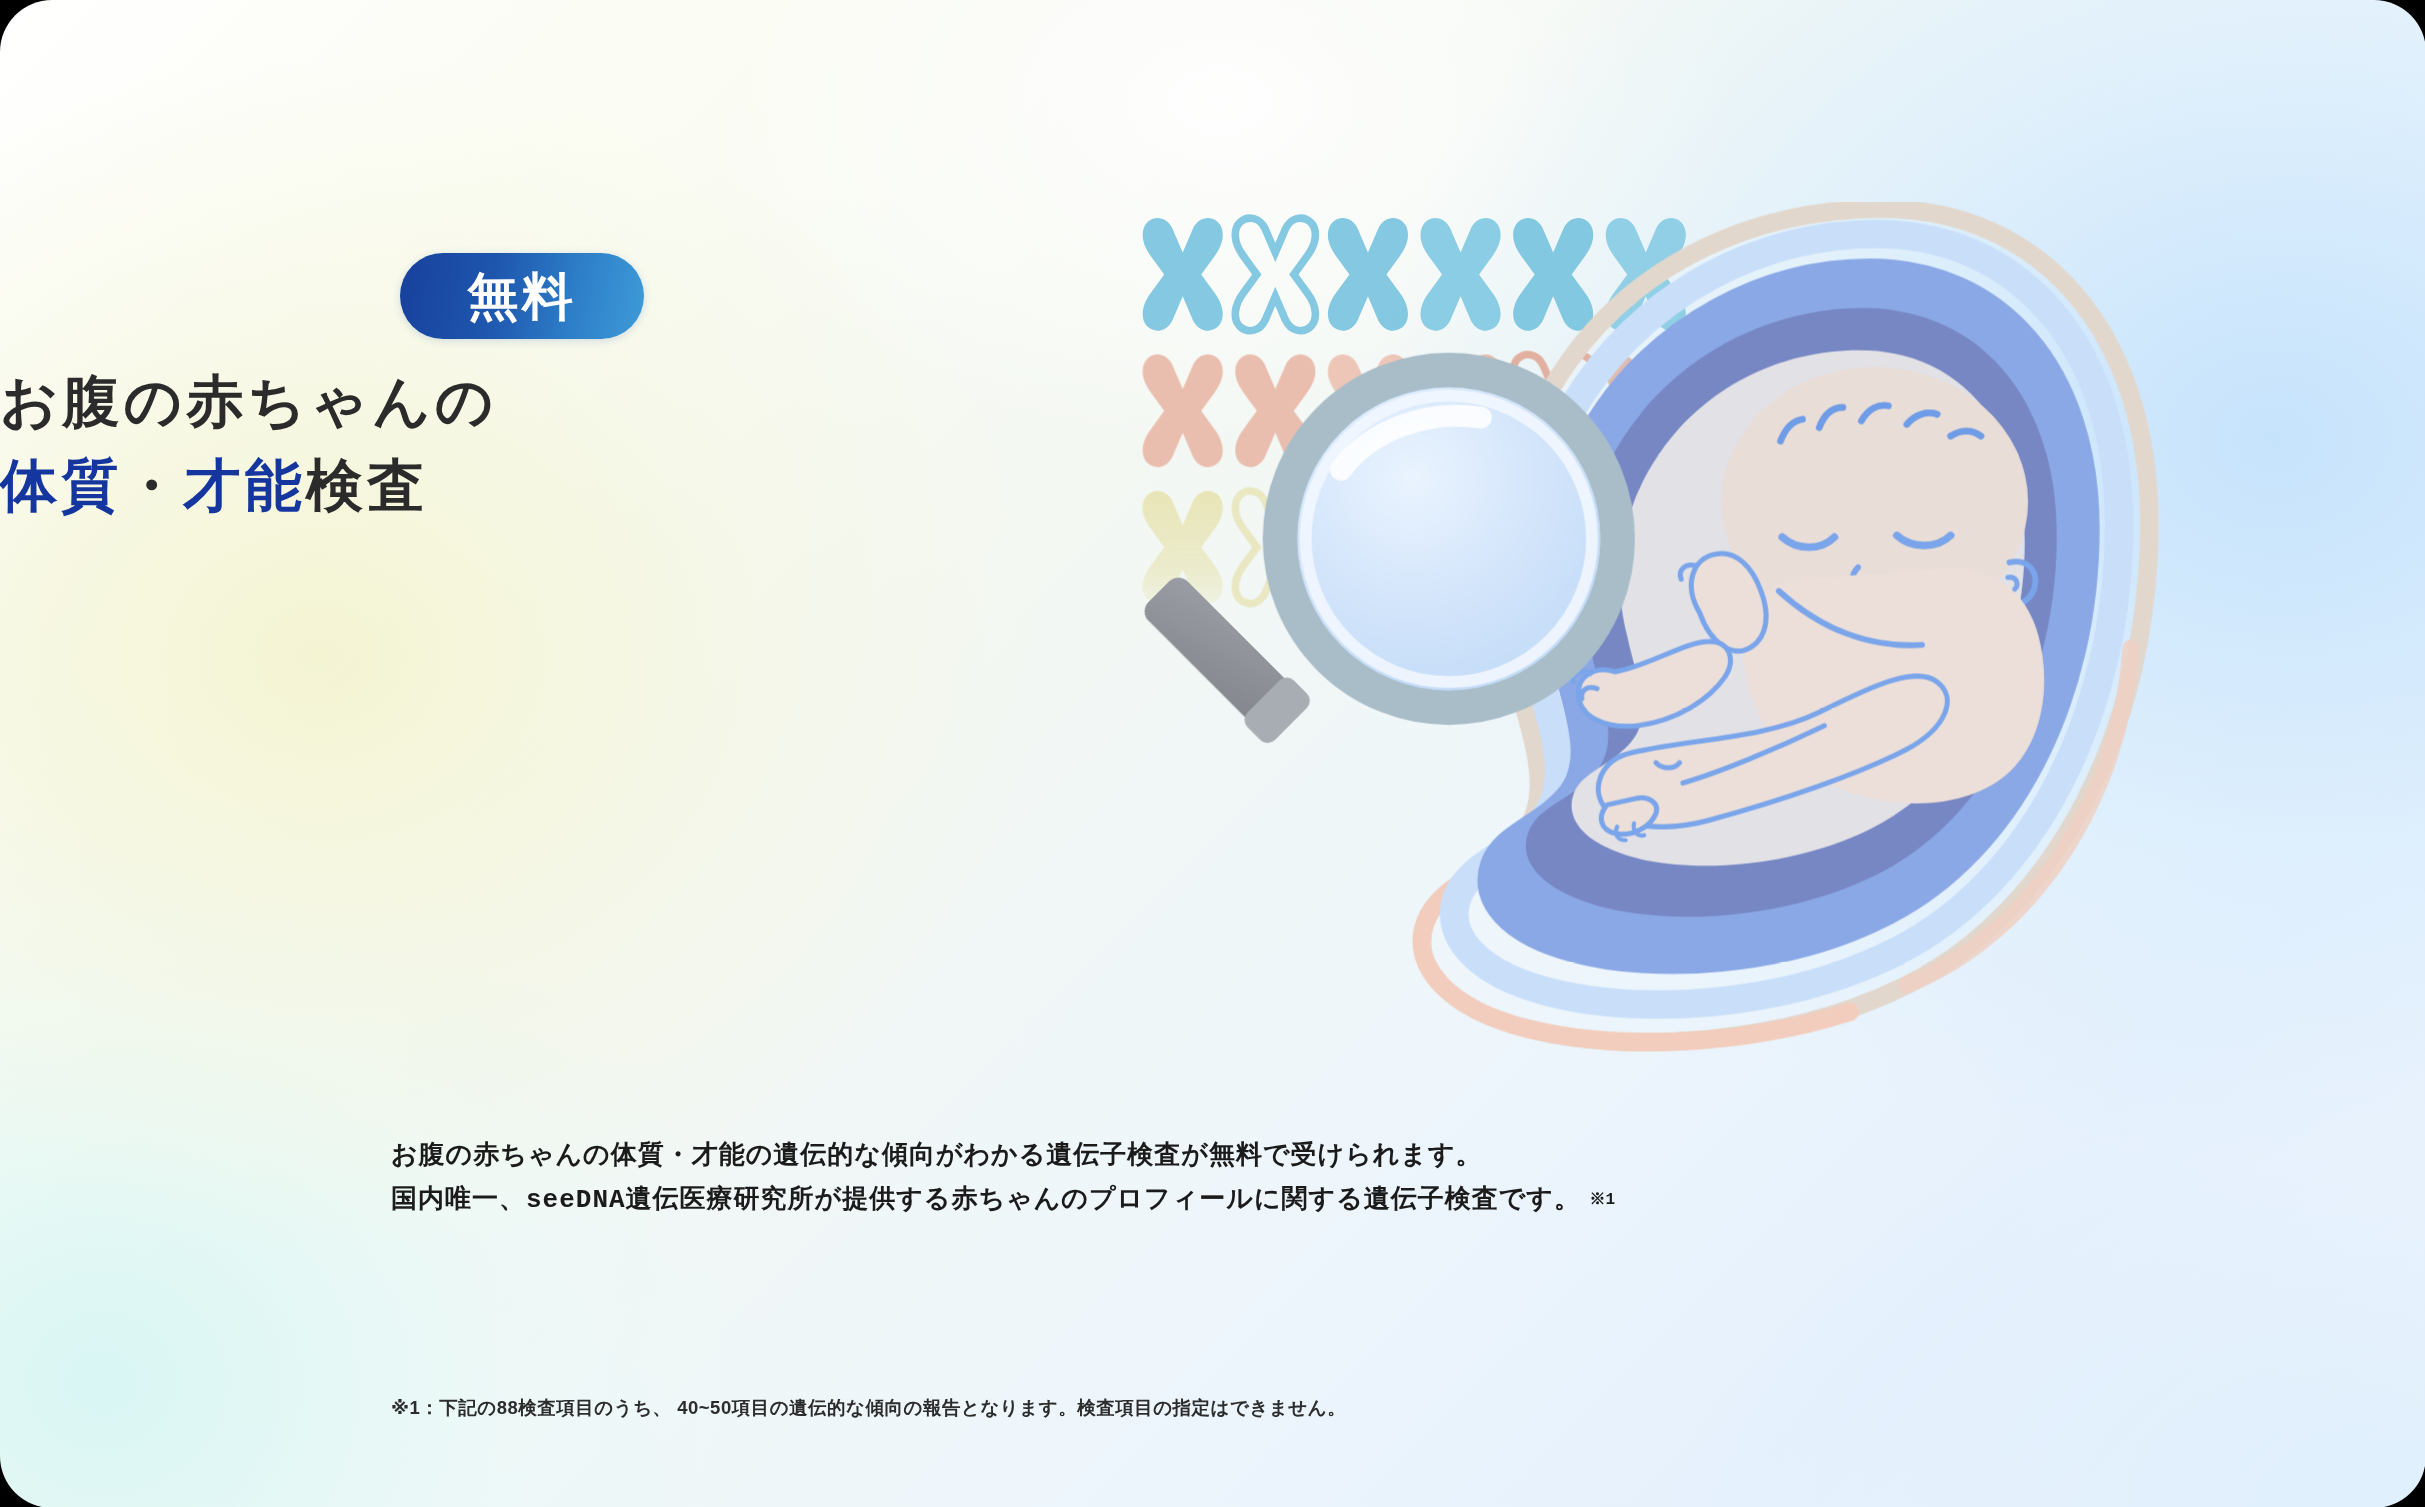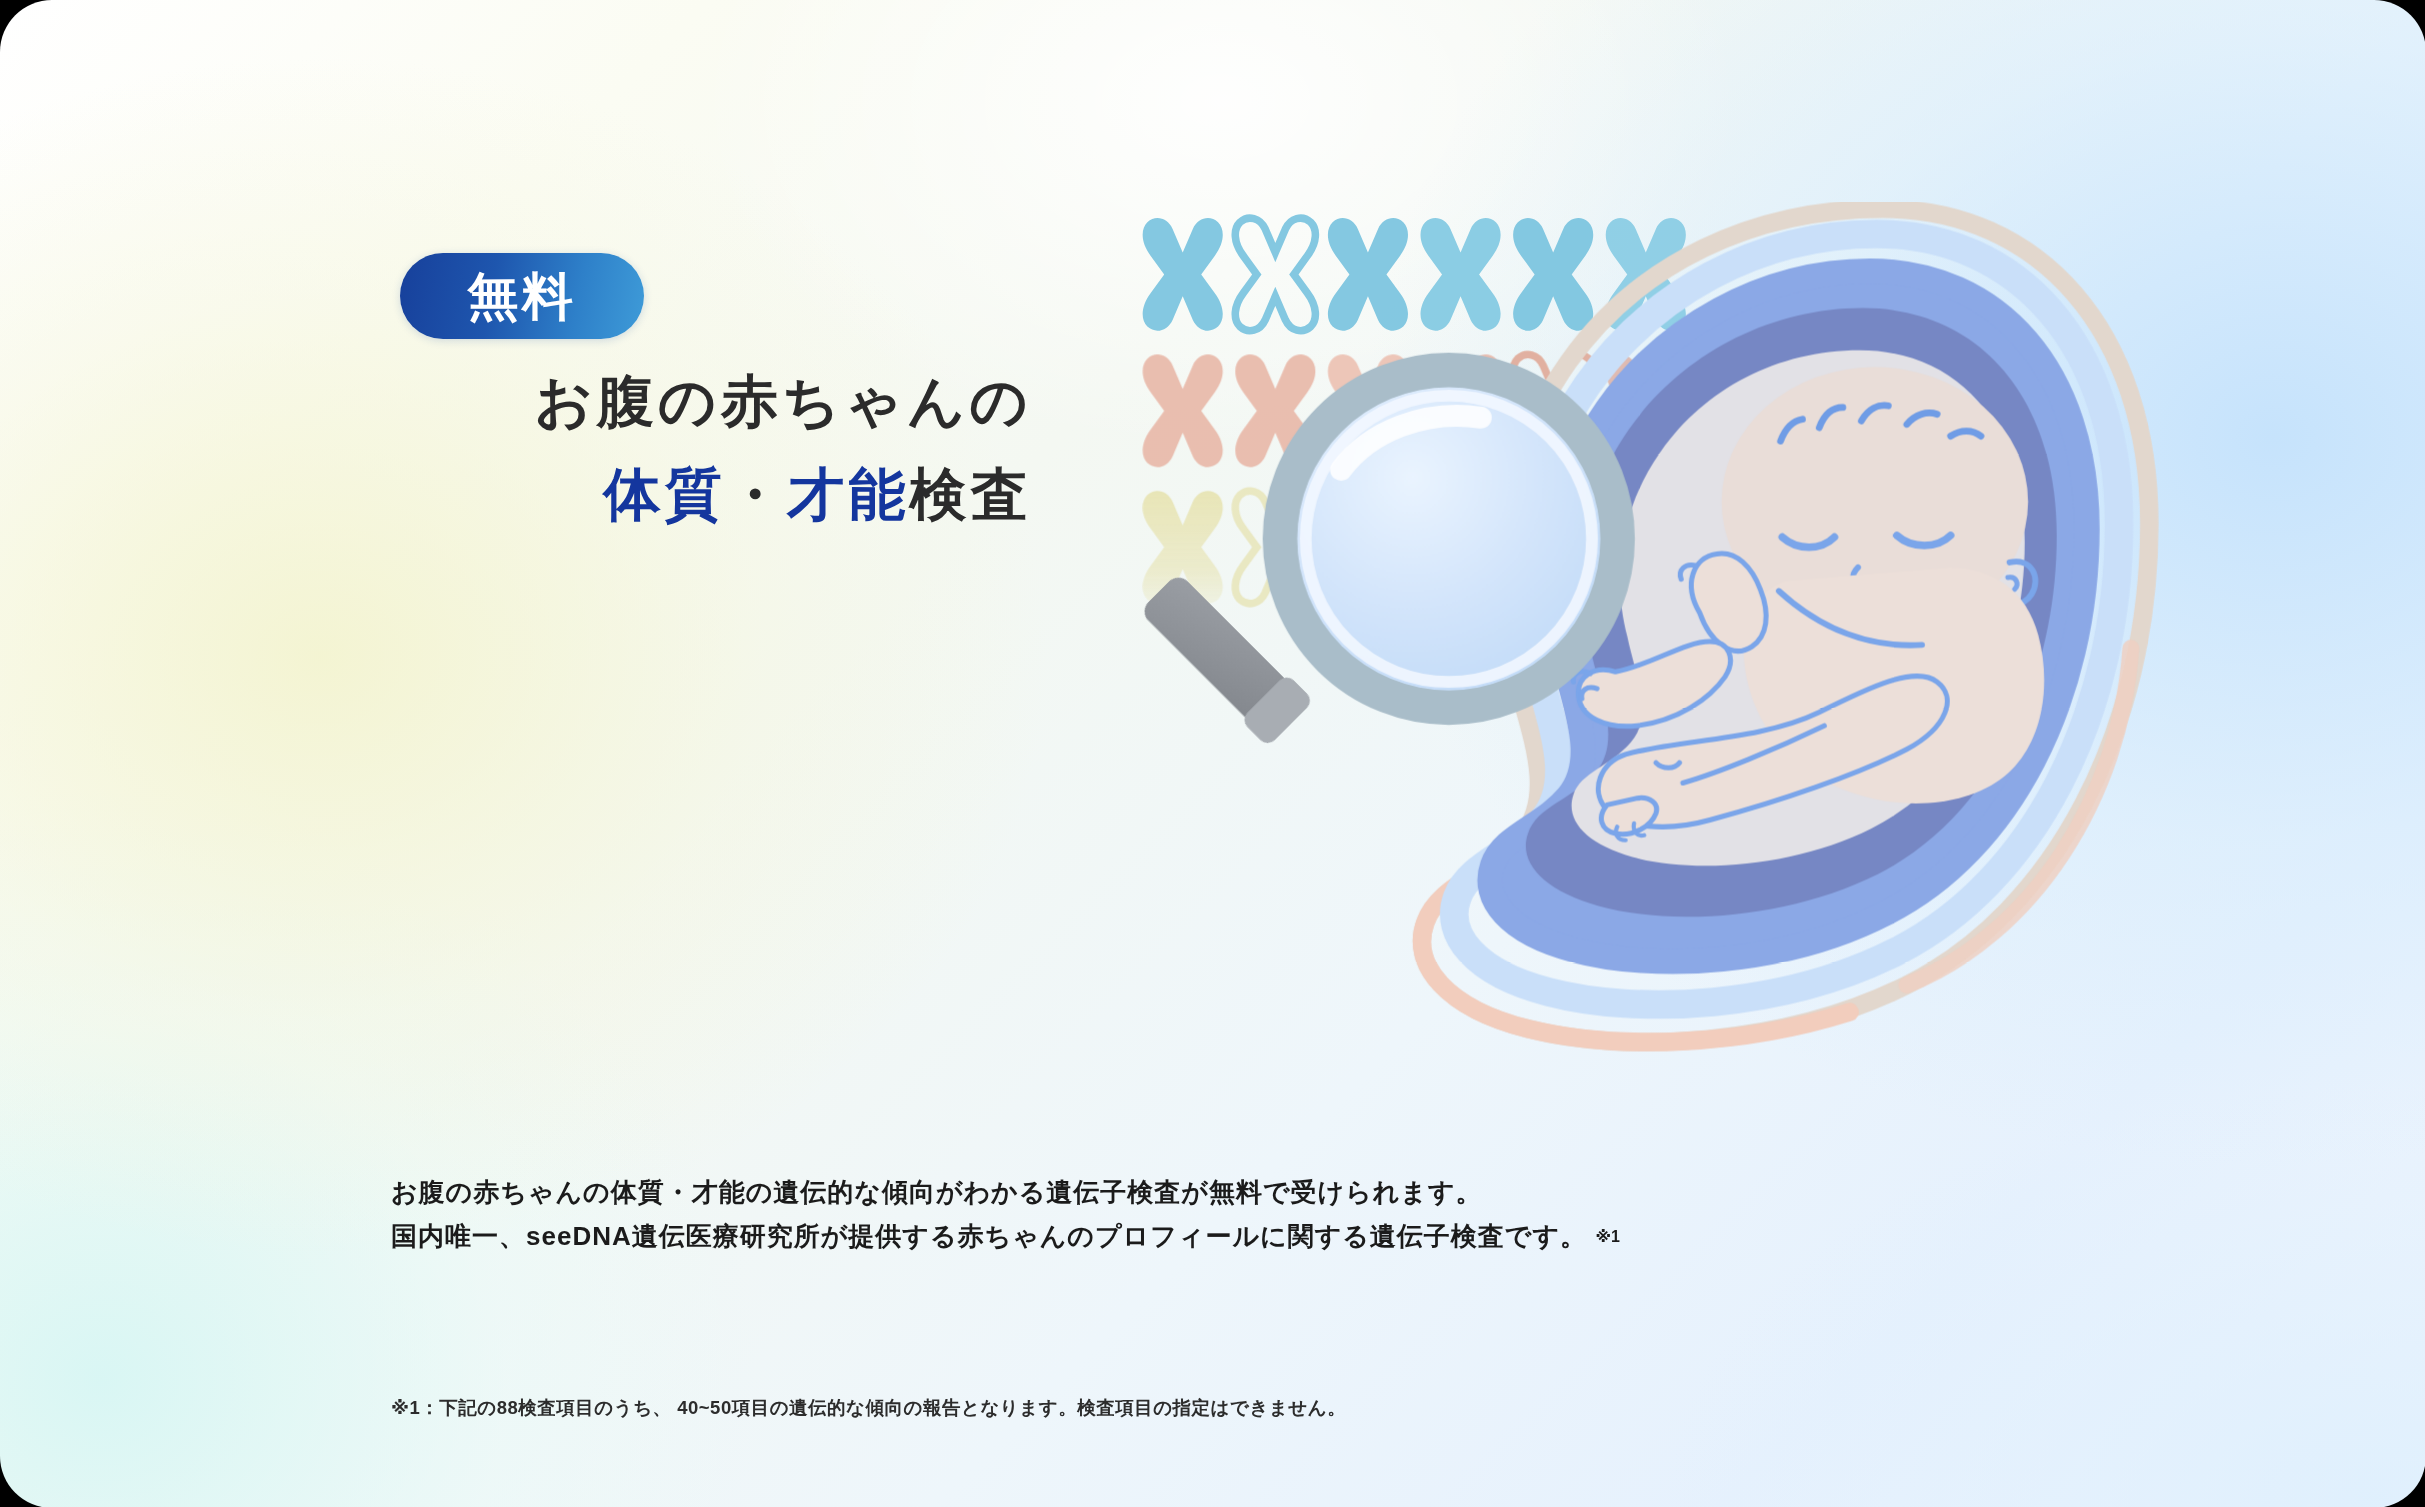--- a/index.html
+++ b/index.html
@@ -61,38 +61,39 @@
   #badge span {
     color: #ffffff;
     font-size: 51px;
     font-weight: 700;
     letter-spacing: 3.4px;
     line-height: 1;
     text-align: right;
   }
 
   .headline {
-    text-align: right;
+    text-align: left;
     font-weight: 700;
     font-size: 57px;
     line-height: 1.42;
     letter-spacing: 4.2px;
     color: #2b2b2b;
-    margin: 12px;
+    margin: 0;
   }
   .headline.l2 { margin-top: 3.4px; }
   .hl-blue { color: #14369e; }
   .hl-dot  { color: #2b2b2b; }
 
   
   #body-copy {
     position: absolute;
     left: 391px;
-    top: 1176px;
+    top: 1140px;
     width: 1786px;
+    font-family: Liberation Mono, monospace;
   }
   #body-copy p {
     margin: 0 0 11px 0;
     font-size: 26px;
     font-weight: 700;
     line-height: 1.28;
     letter-spacing: 1px;
     color: #1b1b1b;
   }
   #body-copy p:last-of-type { margin-bottom: 0; }

